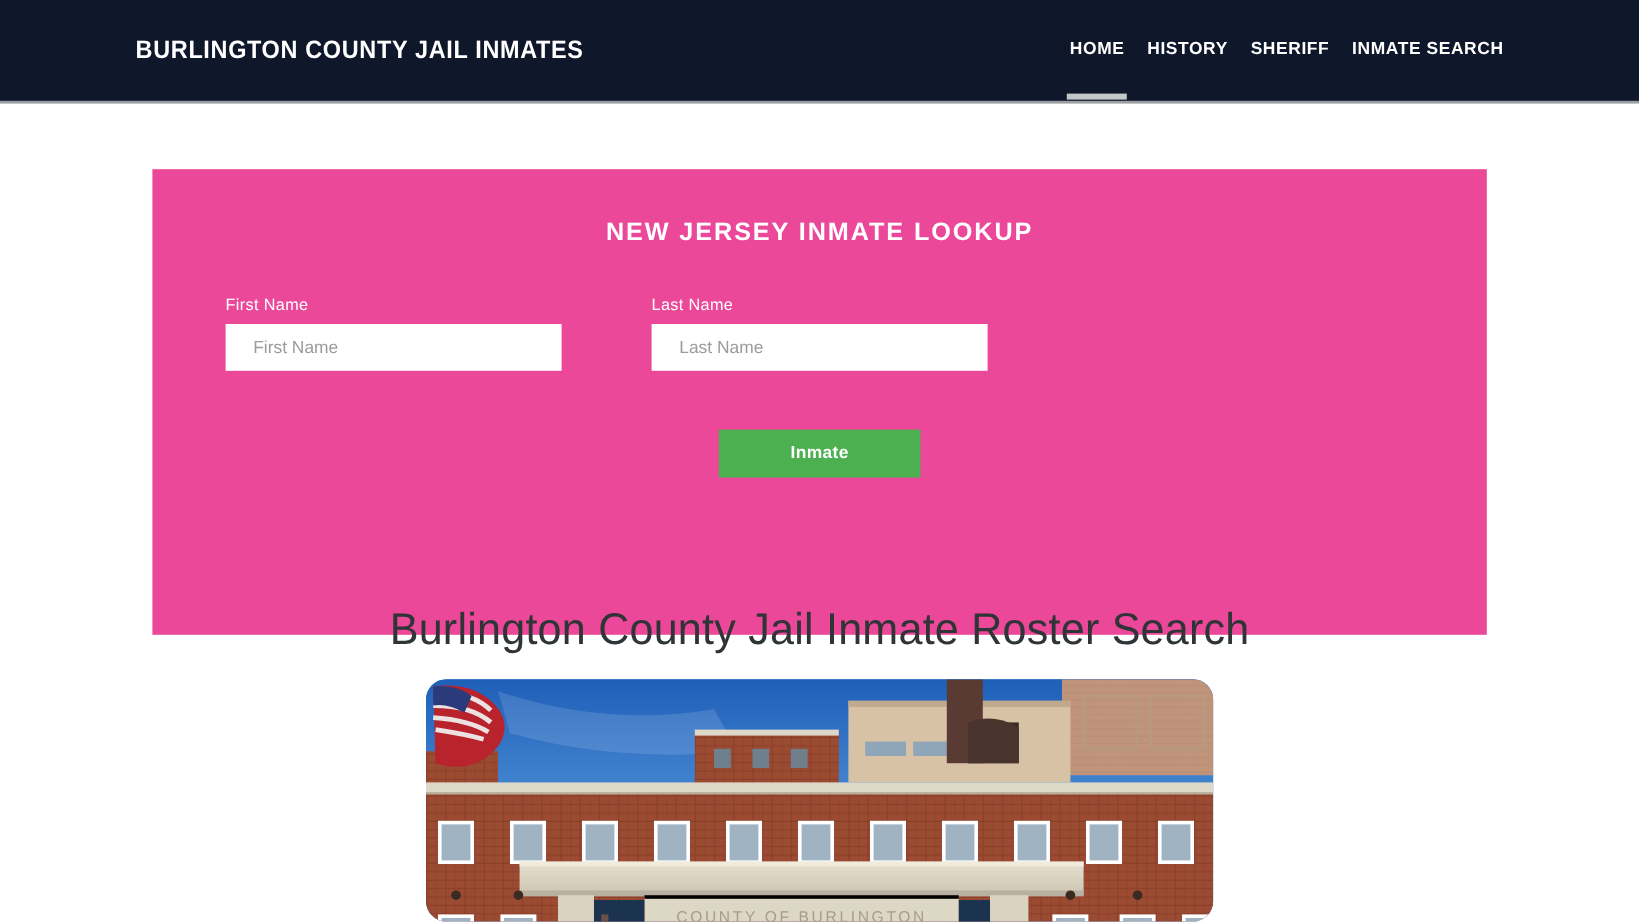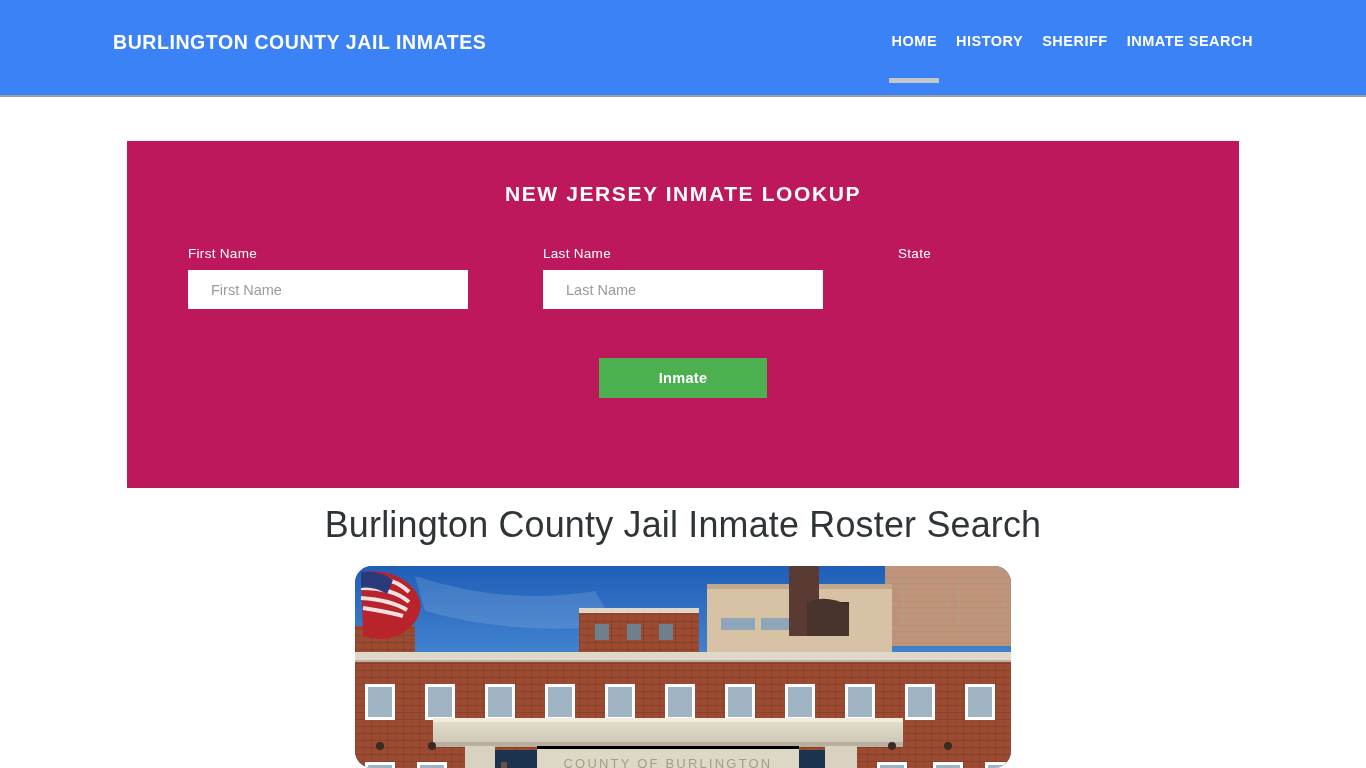--- a/index.html
+++ b/index.html
@@ -10,22 +10,22 @@
     overflow: hidden;
     background: #ffffff;
     font-family: "Liberation Sans", sans-serif;
   }
 
   
   .site-header {
     position: absolute;
     top: 0; left: 0;
     width: 1366px;
-    height: 97px;
-    background: #3b82f6;
+    height: 86px;
+    background: #0f172a;
     border-bottom: 2px solid #9a9fa2;
   }
 
   .site-title {
     position: absolute;
     left: 113px;
     top: 30px;
     font-size: 21px;
     font-weight: bold;
     letter-spacing: 0.6px;
@@ -73,22 +73,22 @@
     background: #c3c7c9;
   }
   .nav-item.active .nav-underline { display: block; }
 
   
   .lookup-panel {
     position: absolute;
     left: 127px;
     top: 141px;
     width: 1112px;
-    height: 347px;
-    background: #be185d;
+    height: 388px;
+    background: #ec4899;
   }
 
   .lookup-title {
     position: absolute;
     top: 41px;
     left: 0;
     width: 100%;
     text-align: center;
     color: #ffffff;
     font-size: 21px;
@@ -212,21 +212,20 @@
       <label class="field-label">First Name</label>
       <input class="field-input" type="text" placeholder="First Name" style="">
     </div>
 
     <div class="field-group last">
       <label class="field-label">Last Name</label>
       <input class="field-input" type="text" placeholder="Last Name" style="">
     </div>
 
     <div class="field-group state">
-      <label class="field-label">State</label>
     </div>
   </div>
 
   <button class="search-button">Inmate</button>
 </section>
 
 <h1 class="page-heading">Burlington County Jail Inmate Roster Search</h1>
 
 <figure class="building-photo">
   <svg viewBox="0 0 656 330" preserveAspectRatio="xMidYMin slice">

